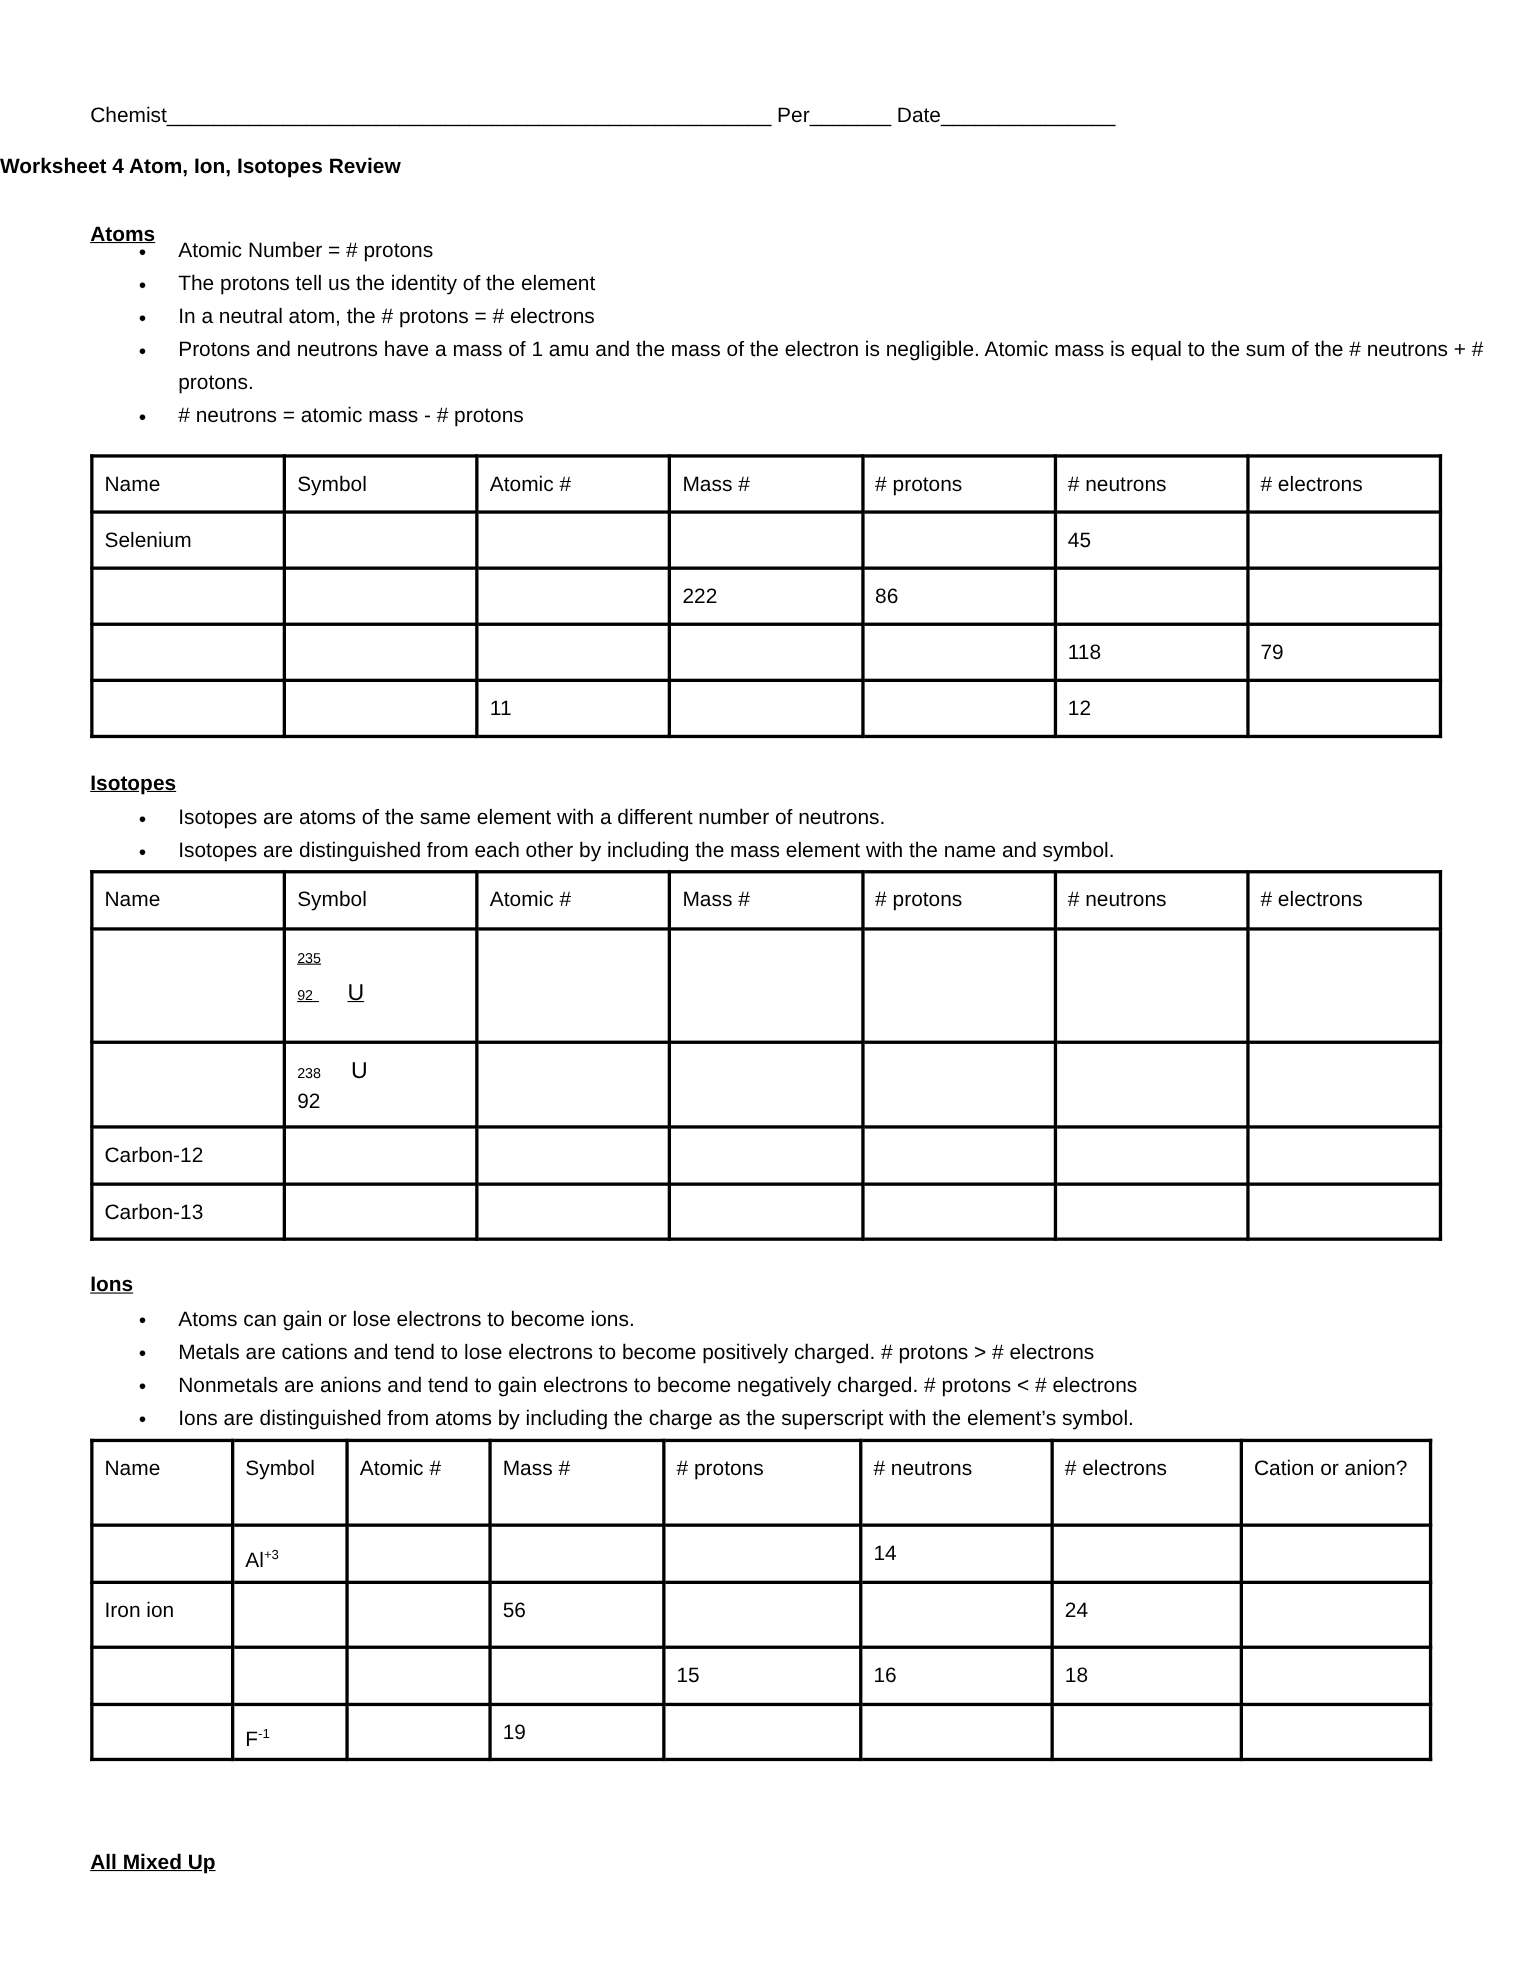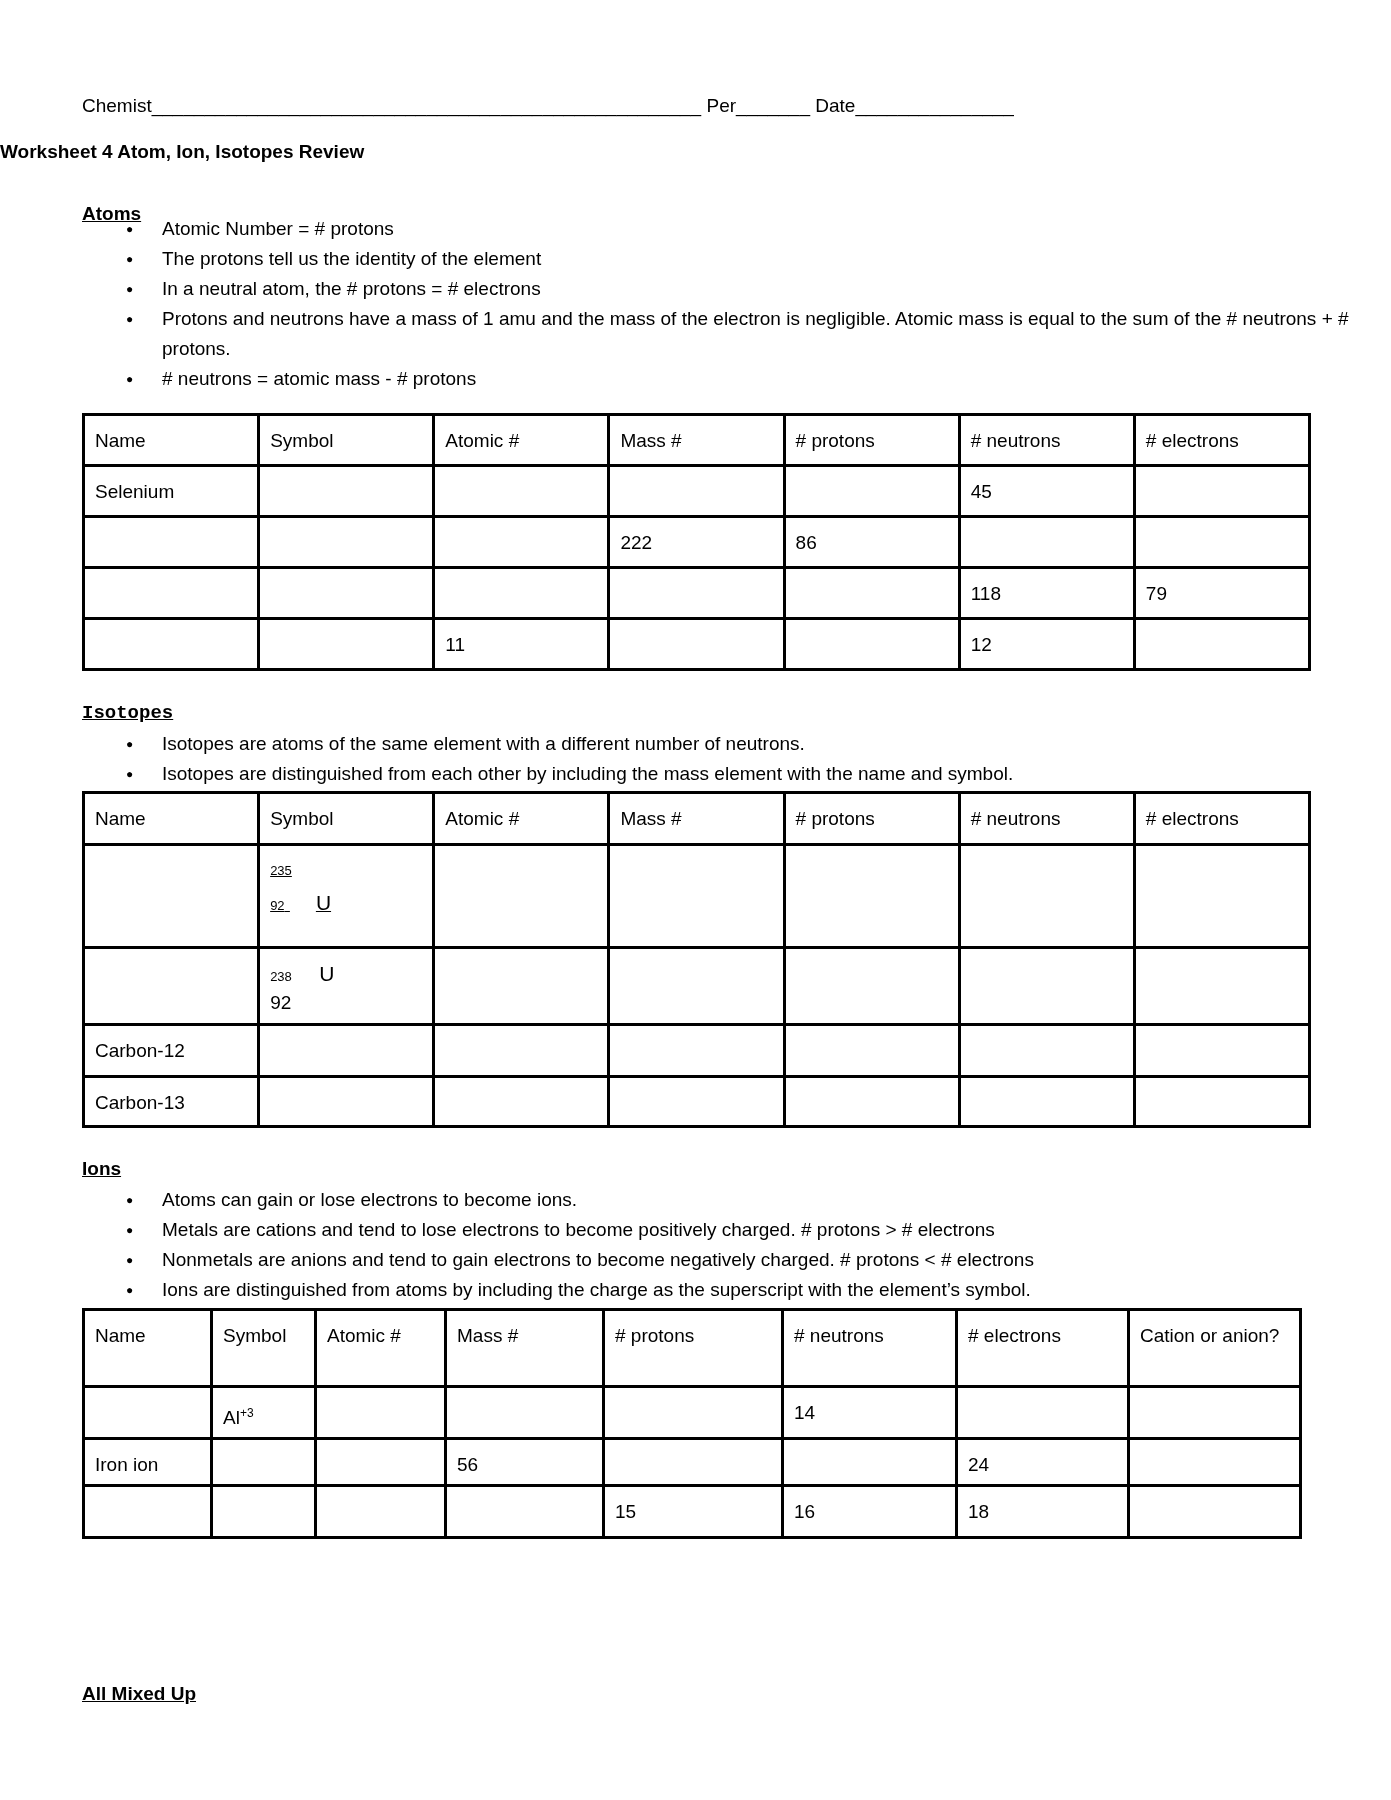--- a/index.html
+++ b/index.html
@@ -87,21 +87,21 @@
     <td></td>
     <td>11</td>
     <td></td>
     <td></td>
     <td>12</td>
     <td></td>
   </tr>
 </tbody>
   </table>
 
-<div class="abs section-heading" style="top:702px;font-family:Liberation Mono, monospace;">Isotopes</div>
+<div class="abs section-heading" style="top:702px;">Isotopes</div>
 <ul class="bullets" style="top:729px;">
   <li>Isotopes are atoms of the same element with a different number of neutrons.</li>
   <li>Isotopes are distinguished from each other by including the mass element with the name and symbol.</li>
 </ul>
 
 <table class="ws" style="left:82px; top:791px; width:1229px;">
   <tbody>
       <tr style="height:52px;">
     <td>Name</td>
     <td>Symbol</td>
@@ -199,36 +199,46 @@
   <tr style="height:52px;">
     <td></td>
     <td><span>Al</span><sup>+3</sup></td>
     <td></td>
     <td></td>
     <td></td>
     <td>14</td>
     <td></td>
     <td></td>
   </tr>
-  <tr style="height:47px;">
+  <tr style="height:59px;">
     <td>Iron ion</td>
     <td><span></span><sup></sup></td>
     <td></td>
     <td>56</td>
     <td></td>
     <td></td>
     <td>24</td>
     <td></td>
   </tr>
   <tr style="height:52px;">
     <td></td>
     <td><span></span><sup></sup></td>
     <td></td>
     <td></td>
     <td>15</td>
     <td>16</td>
     <td>18</td>
     <td></td>
   </tr>
+  <tr style="height:50px;">
+    <td></td>
+    <td><span>F</span><sup>-1</sup></td>
+    <td></td>
+    <td>19</td>
+    <td></td>
+    <td></td>
+    <td></td>
+    <td></td>
+  </tr>
 </tbody>
   </table>
 
 <div class="abs section-heading" style="top:1683px;">All Mixed Up</div>
 
 </body></html>

